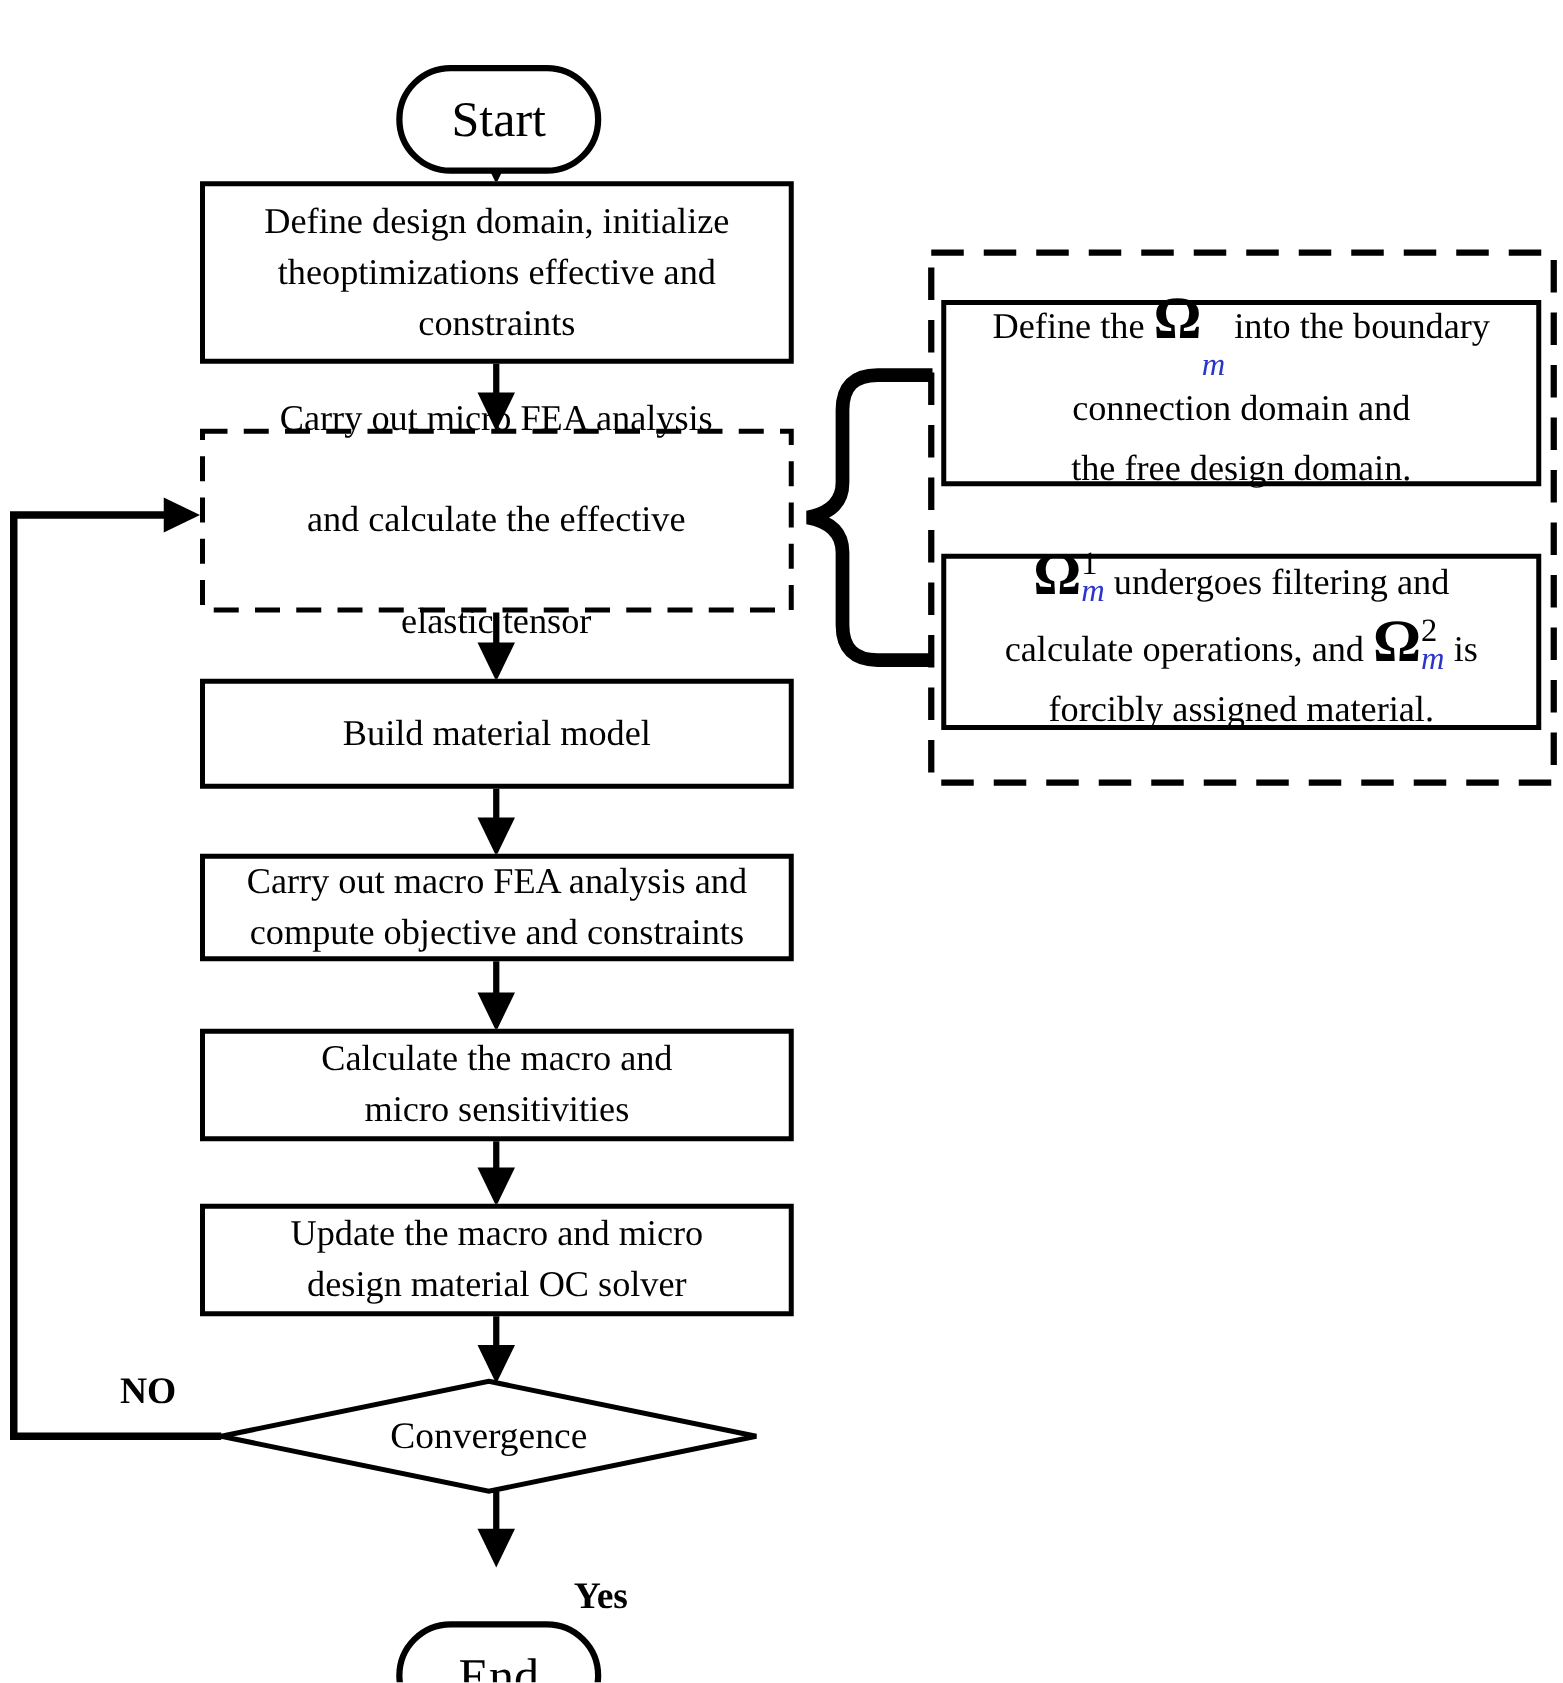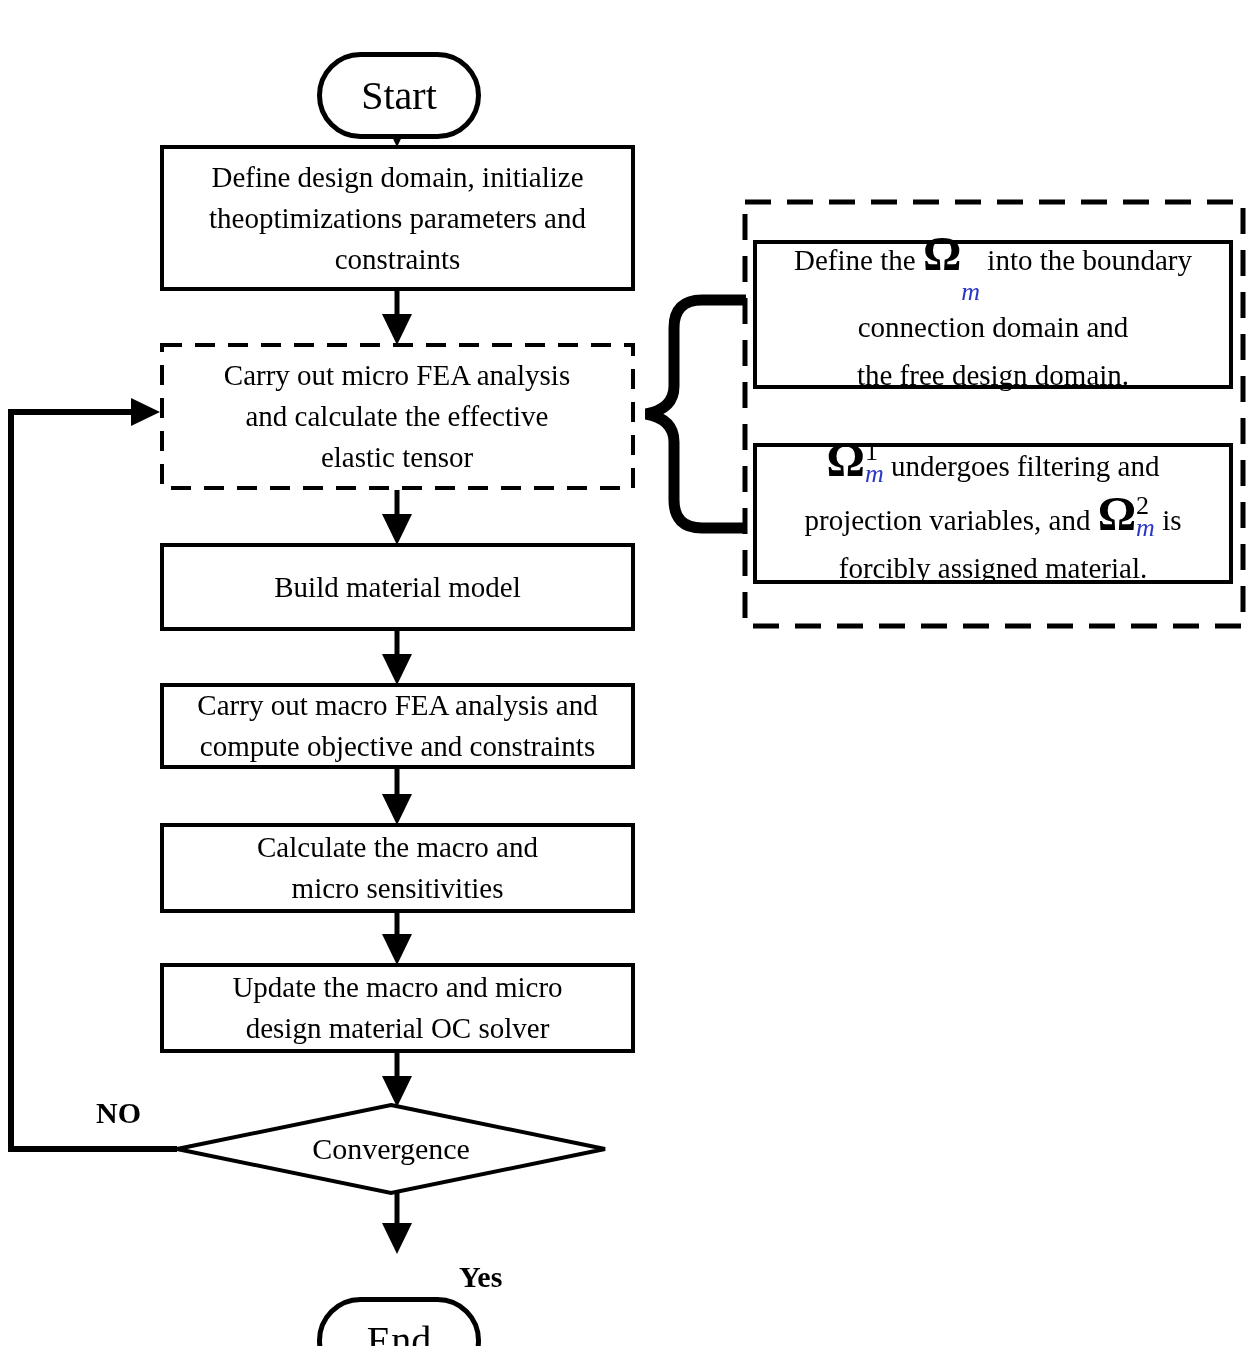--- a/index.html
+++ b/index.html
@@ -2,21 +2,21 @@
 <html style="--sub-blue: #2b35c8;"><head>
 <meta charset="utf-8">
 <style>
   html,body{margin:0;padding:0;background:#fff;}
   .canvas{position:relative;width:1250px;height:1346px;background:#fff;
           font-family:"Liberation Serif", serif;color:#000;overflow:hidden;}
   .layer{position:absolute;left:0;top:0;width:1250px;height:1346px;}
   .node{position:absolute;display:flex;flex-direction:column;align-items:center;justify-content:center;
         text-align:center;box-sizing:border-box;}
   .solid{border:4px solid #000;background:#fff;}
-  .ghost{background:transparent;}
+  .ghost{background:transparent;gap:40px;}
   .stadium{border:5px solid #000;border-radius:46px;background:#fff;font-size:40px;margin-top:45px;}
   .box-text{font-size:29px;line-height:41px;}
   .line{display:block;white-space:nowrap;}
   .rline{display:block;white-space:nowrap;font-size:29px;line-height:48px;}
   .flow-label{position:absolute;font-weight:bold;font-size:30px;}
   .decision-label{position:absolute;left:177px;top:1105px;width:428px;height:88px;
         display:flex;align-items:center;justify-content:center;font-size:30px;}
   
   .omega-unit{display:inline-block;white-space:nowrap;}
   .omega-glyph{font-size:48px;font-weight:bold;}
@@ -66,21 +66,21 @@
 
     <path d="M 746 300 L 702 300 Q 674 300 674 328 L 674 386 Q 674 409 646 414 Q 674 419 674 442 L 674 500 Q 674 528 702 528 L 746 528" fill="none" stroke="#000" stroke-width="11"></path>
   </svg>
 
   <div class="node stadium" style="left:317px;top:7px;width:164px;height:87px;">
     <span>Start</span>
   </div>
 
   <div class="node solid box-text" style="left:160px;top:145px;width:475px;height:146px;">
     <span class="line">Define design domain, initialize</span>
-    <span class="line">theoptimizations parameters and</span>
+    <span class="line">theoptimizations effective and</span>
     <span class="line">constraints</span>
   </div>
 
   <div class="node ghost box-text" style="left:160px;top:343px;width:474px;height:147px;">
     <span class="line">Carry out micro FEA analysis</span>
     <span class="line">and calculate the effective</span>
     <span class="line">elastic tensor</span>
   </div>
 
   <div class="node solid box-text" style="left:160px;top:543px;width:475px;height:88px;">
@@ -117,18 +117,18 @@
     </span>
     <span class="rline">connection domain and</span>
     <span class="rline">the free design domain.</span>
   </div>
 
   <div class="node solid" style="left:753px;top:443px;width:480px;height:141px;">
     <span class="rline">
       <span class="omega-unit"><span class="omega-glyph">Ω</span><span class="omega-scripts"><span class="sup">1</span><span class="sub">m</span></span></span><span> undergoes filtering and</span>
     </span>
     <span class="rline">
-      <span>projection variables, and </span><span class="omega-unit"><span class="omega-glyph">Ω</span><span class="omega-scripts"><span class="sup">2</span><span class="sub">m</span></span></span><span> is</span>
+      <span>calculate operations, and </span><span class="omega-unit"><span class="omega-glyph">Ω</span><span class="omega-scripts"><span class="sup">2</span><span class="sub">m</span></span></span><span> is</span>
     </span>
     <span class="rline">forcibly assigned material.</span>
   </div>
 
 </div>
 
 </body></html>

